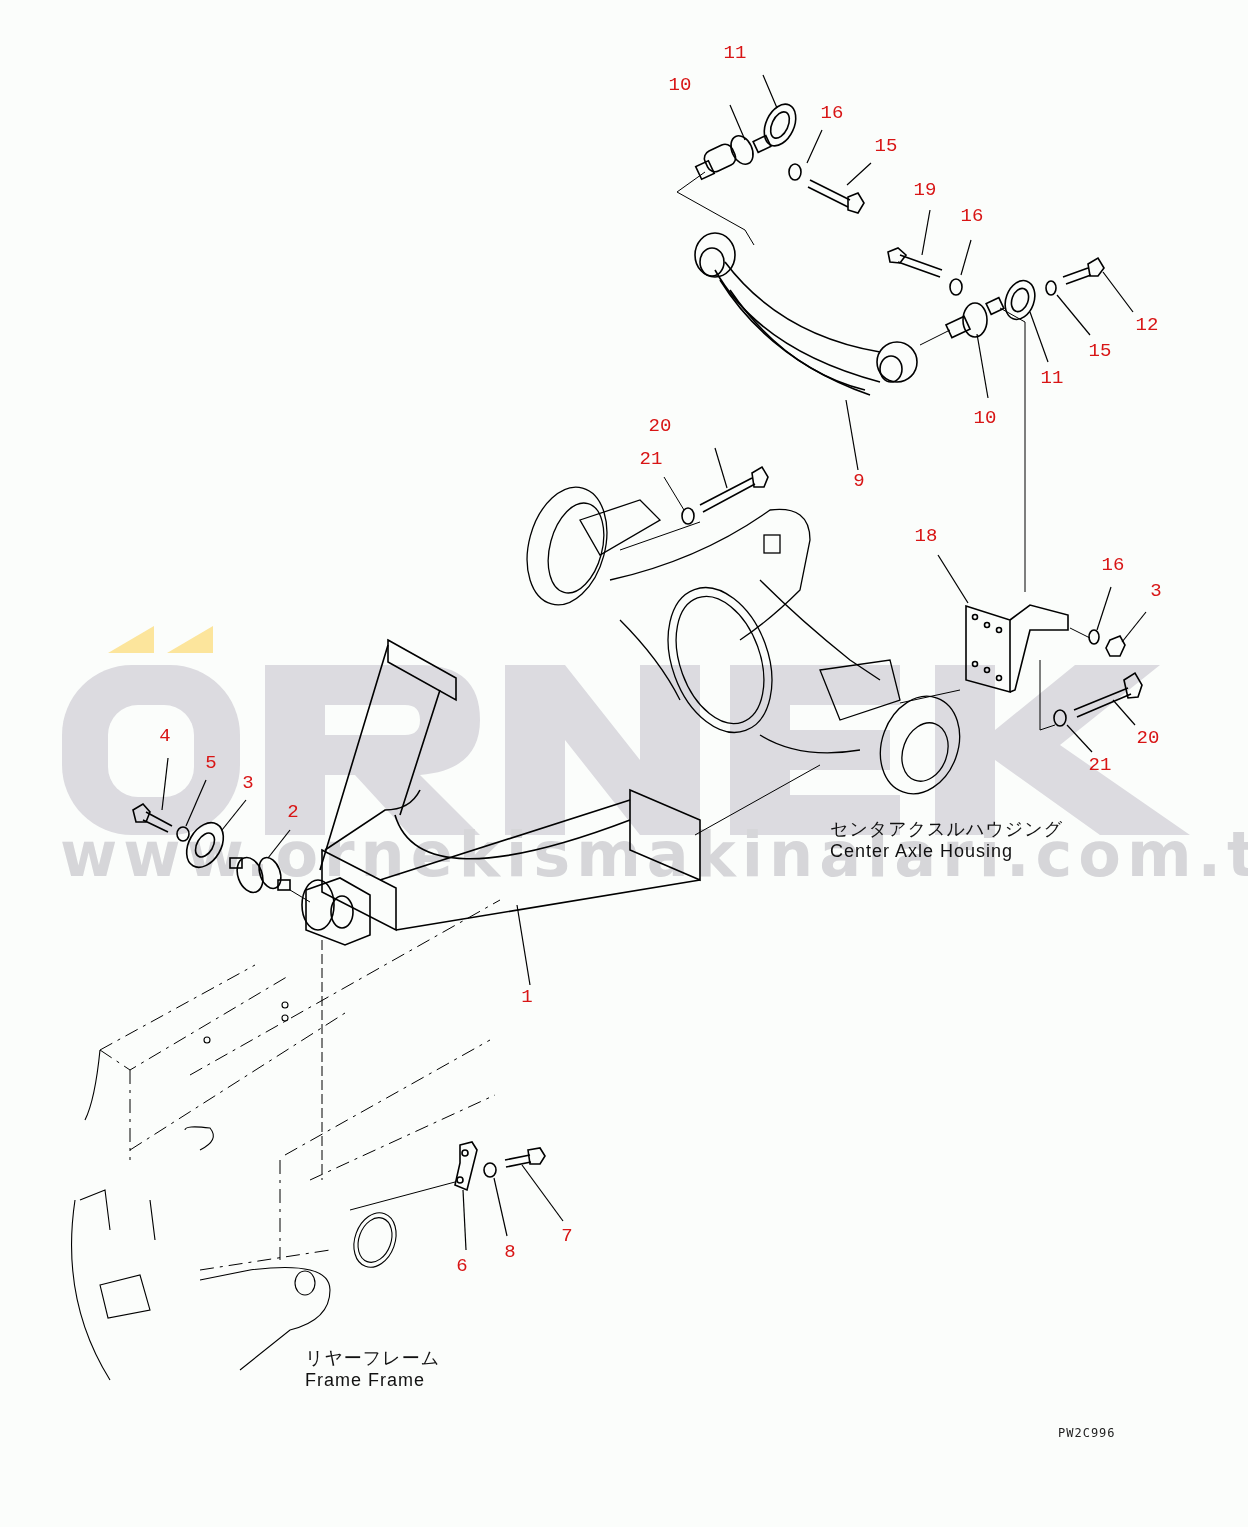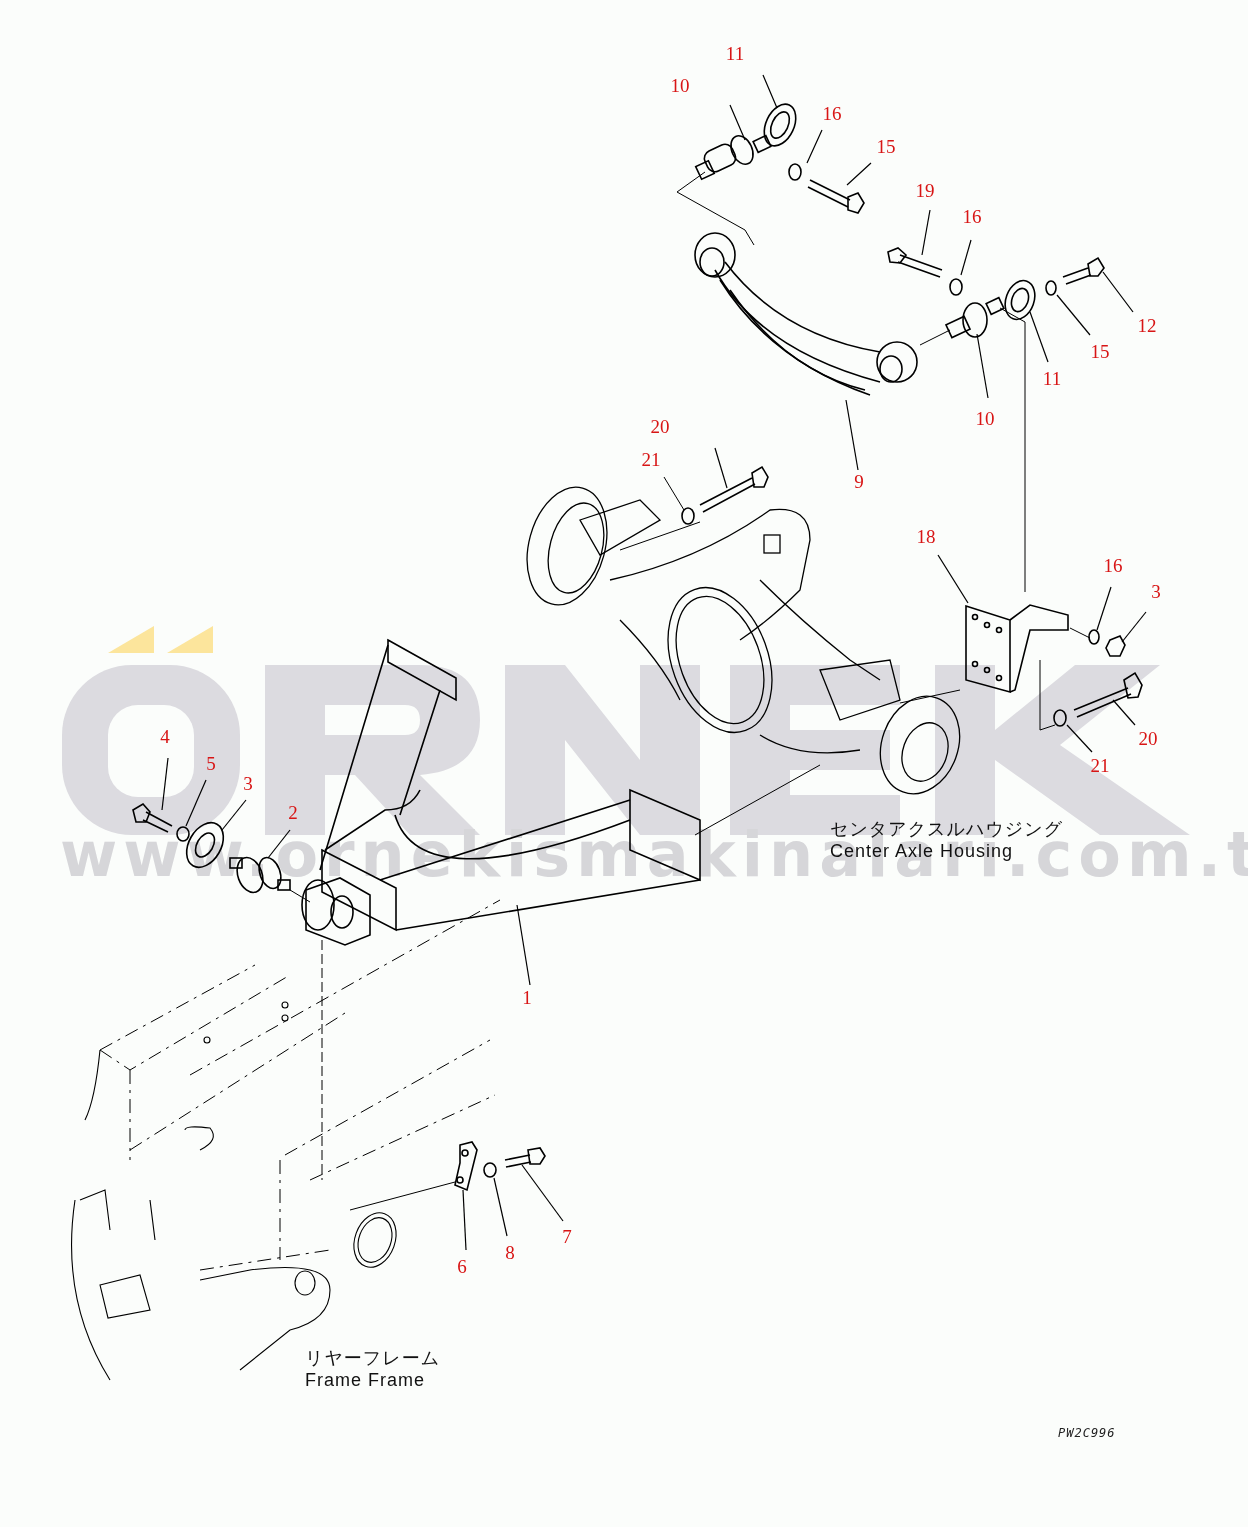--- a/index.html
+++ b/index.html
@@ -1,22 +1,22 @@
 <!DOCTYPE html>
 <html><head>
 <meta charset="utf-8">
 <style>
   html, body { margin:0; padding:0; }
   body { width:1248px; height:1527px; background:#fbfdfb; position:relative; overflow:hidden;
          font-family:"Liberation Sans", sans-serif; }
   .wm { position:absolute; left:0; top:0; width:1248px; height:1527px; }
   .drawing { position:absolute; left:0; top:0; width:1248px; height:1527px; }
-  .callout { position:absolute; color:#d81515; font-family:Liberation Serif, serif; font-size:19px; line-height:1; transform:translate(-50%,-50%); white-space:nowrap; }
+  .callout { position:absolute; color:#d81515; font-family:Liberation Mono, monospace; font-size:19px; line-height:1; transform:translate(-50%,-50%); white-space:nowrap; }
   .caption { position:absolute; font-family:Liberation Sans, sans-serif; color:#111; font-size:18px; letter-spacing:1px; line-height:22px; }
-  .code { position:absolute; font-family:"DejaVu Sans Mono", monospace; color:#222; font-size:12px; letter-spacing:1px;font-style:italic; }
+  .code { position:absolute; font-family:"DejaVu Sans Mono", monospace; color:#222; font-size:12px; letter-spacing:1px; }
   .wm-url { position:absolute; left:60px; top:818px; font-family:"DejaVu Sans", sans-serif; font-weight:bold; font-size:62px; color:#d6d6d9; letter-spacing:6px; white-space:nowrap; }
 </style>
 </head>
 <body>
 
 <div class="wm">
   <svg width="1248" height="1527" style="position:absolute;left:0;top:0">
     <polygon points="108,653 154,626 154,653" fill="#fce59c"></polygon>
     <polygon points="167,653 213,626 213,653" fill="#fce59c"></polygon>
 

